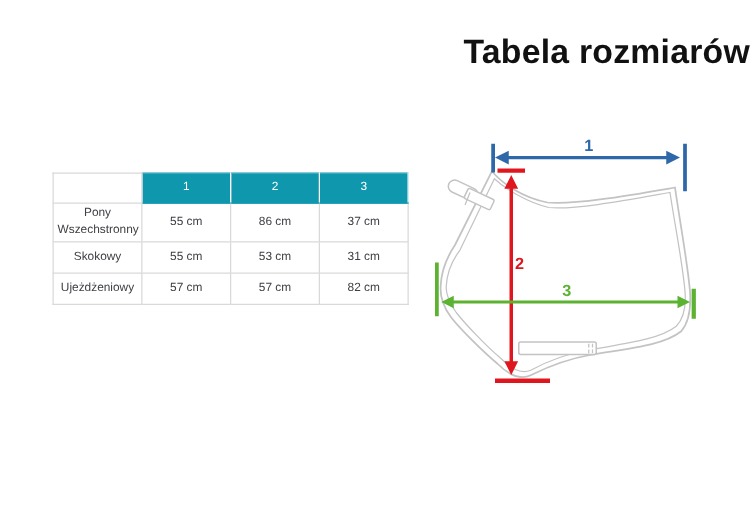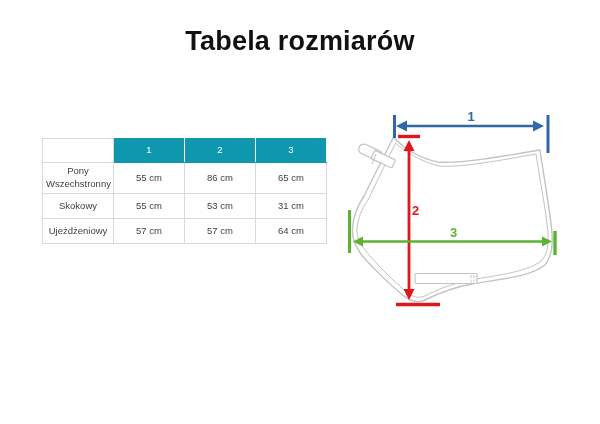--- a/index.html
+++ b/index.html
@@ -10,21 +10,21 @@
     background: #ffffff;
     font-family: "Liberation Sans", sans-serif;
     overflow: hidden;
     position: relative;
   }
   .page-title {
     position: absolute;
     top: 26px;
     left: 0;
     width: 600px;
-    text-align: center;
+    text-align: right;
     font-size: 27px;
     font-weight: 700;
     color: #111111;
     letter-spacing: 0.2px;
   }
   table.size-table {
     position: absolute;
     top: 138px;
     left: 42px;
     width: 285px;
@@ -85,33 +85,33 @@
       <th class="col-head">1</th>
       <th class="col-head">2</th>
       <th class="col-head">3</th>
     </tr>
   </thead>
   <tbody>
     <tr class="tall">
       <td>Pony Wszechstronny</td>
       <td>55 cm</td>
       <td>86 cm</td>
-      <td>65 cm</td>
+      <td>37 cm</td>
     </tr>
     <tr>
       <td>Skokowy</td>
       <td>55 cm</td>
       <td>53 cm</td>
       <td>31 cm</td>
     </tr>
     <tr>
       <td>Ujeżdżeniowy</td>
       <td>57 cm</td>
       <td>57 cm</td>
-      <td>64 cm</td>
+      <td>82 cm</td>
     </tr>
   </tbody>
 </table>
 
 <div class="diagram-wrap">
   <svg width="270" height="220" viewBox="0 0 270 220" xmlns="http://www.w3.org/2000/svg">
 
     <g>
       <path d="M 63.5,37
                C 72,47 88,58 108,62

